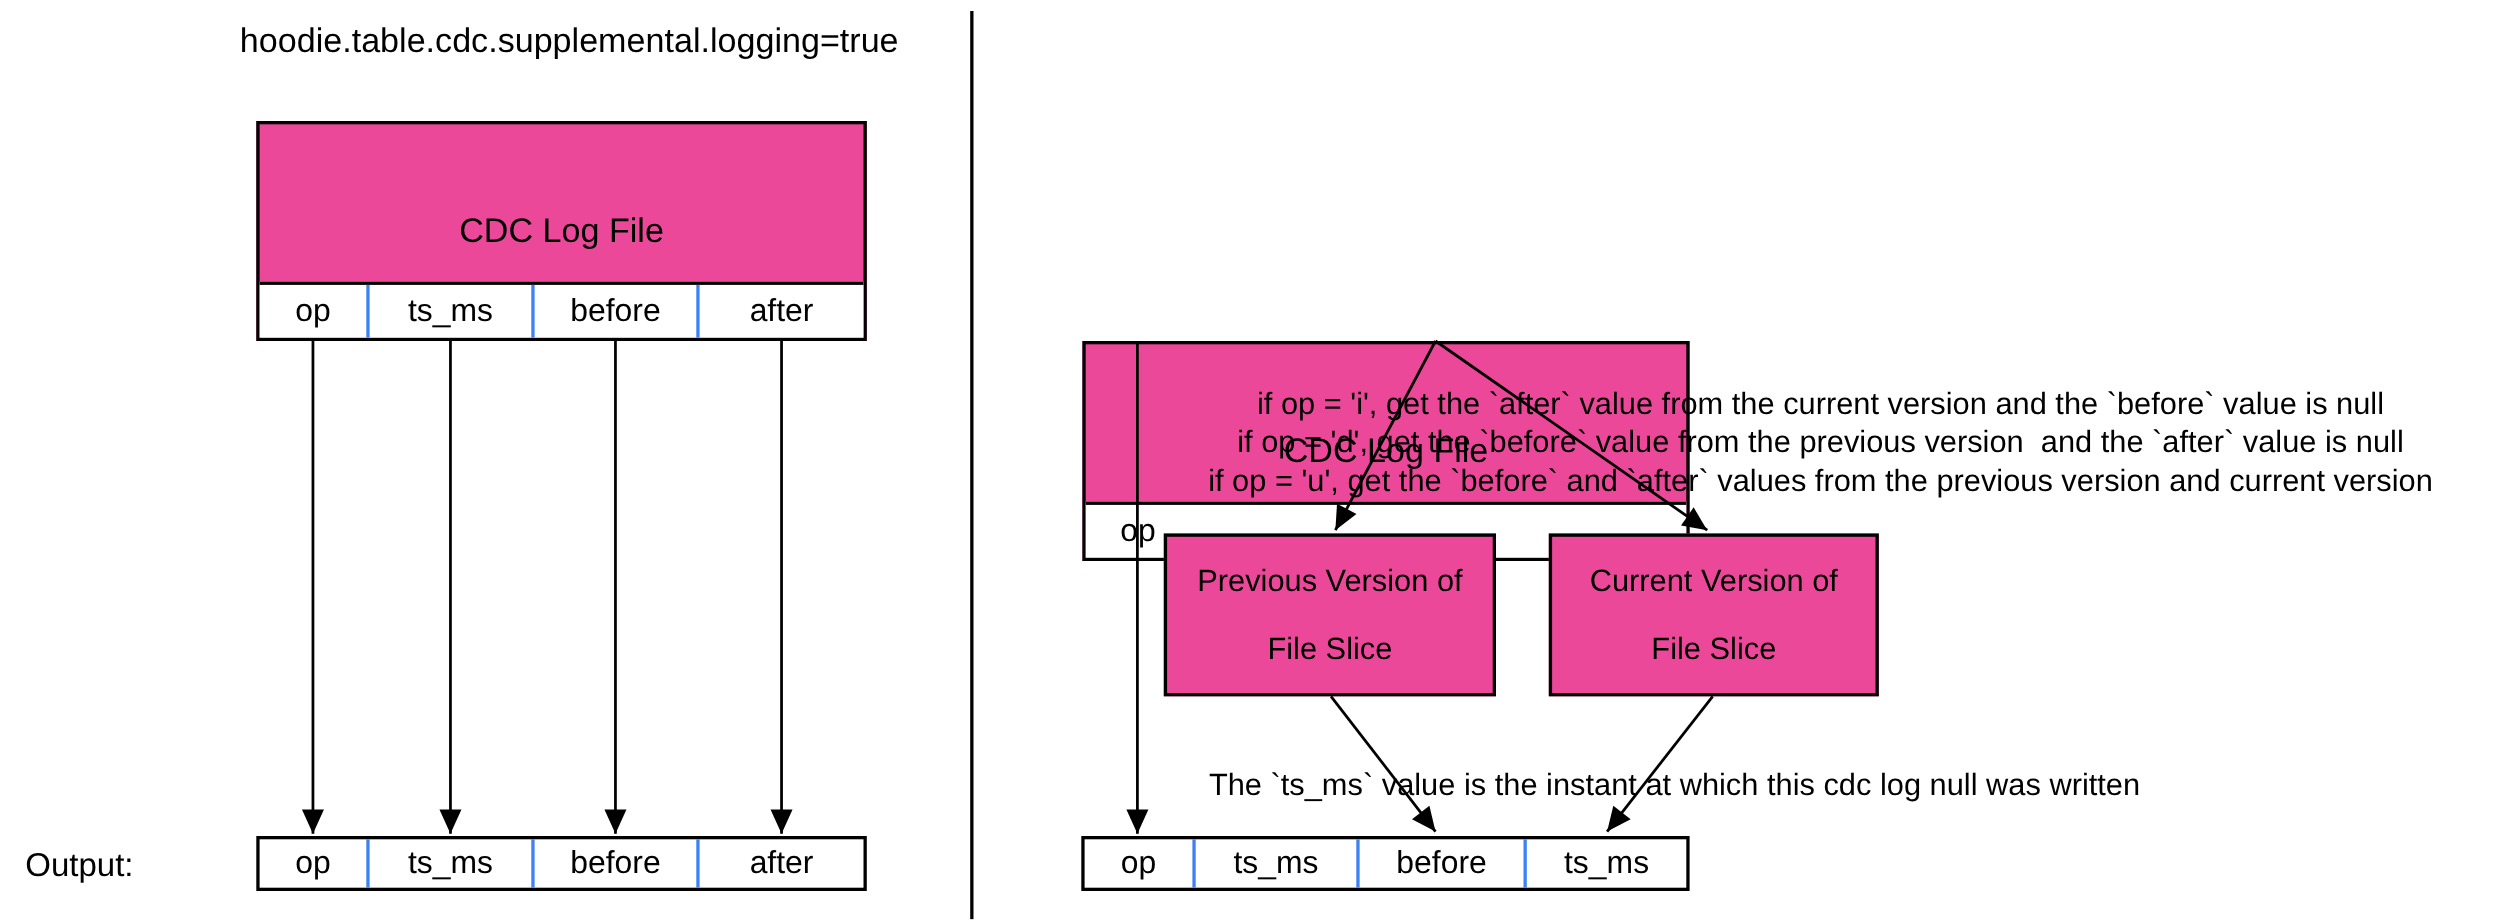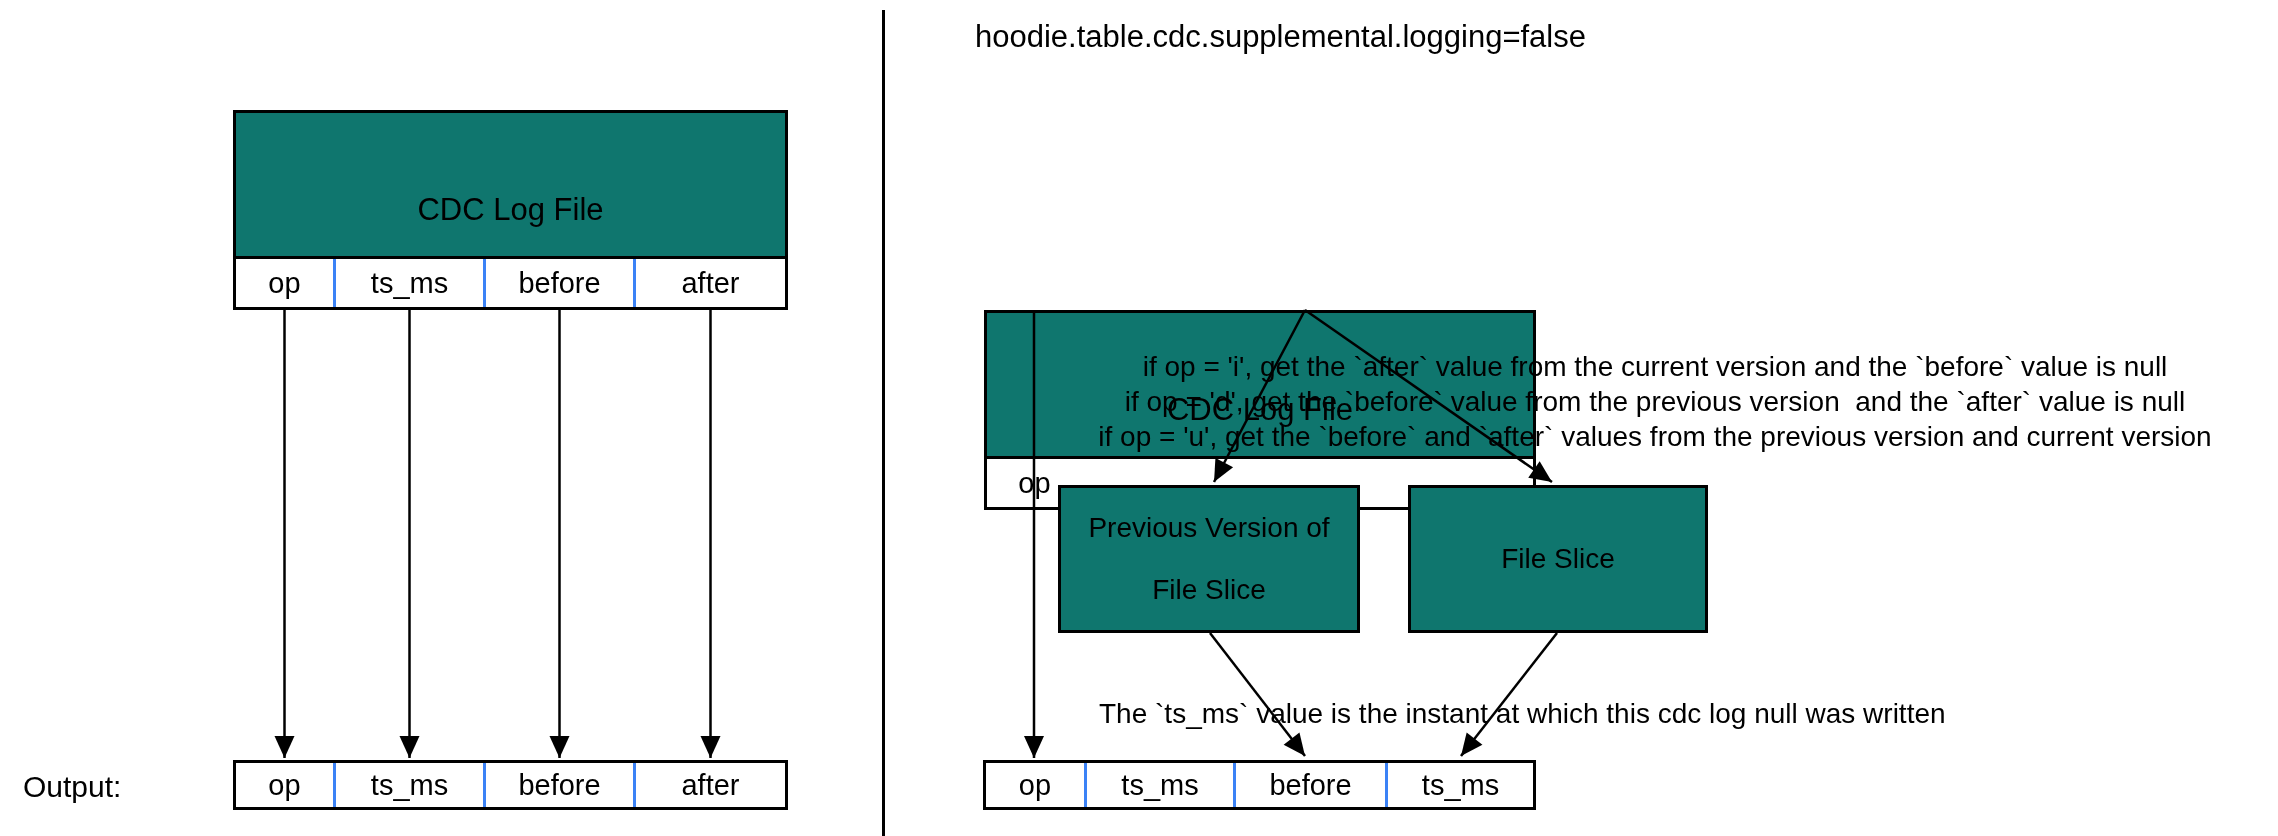--- a/index.html
+++ b/index.html
@@ -22,21 +22,21 @@
     line-height: 34px;
     white-space: pre;
   }
   .vdivider {
     width: 3px;
     background: #000000;
   }
   .box {
     border: 3px solid #000000;
     box-sizing: border-box;
-    background: #0f766e;
+    background: #ec4899;
   }
   .cdc-box { position: relative; }
   .cdc-label {
     position: absolute;
     inset: 0;
     display: flex;
     align-items: center;
     justify-content: center;
     font-size: 31px;
   }
@@ -97,21 +97,21 @@
     width: 2278px;
     height: 836px;
     pointer-events: none;
   }
 </style>
 </head>
 <body>
 
 <div class="canvas">
 
-  <div class="abs title" style="left:975px; top:20px;">hoodie.table.cdc.supplemental.logging=false</div>
+  <div class="abs title" style="left:218px; top:20px;">hoodie.table.cdc.supplemental.logging=true</div>
 
   <div class="abs vdivider" style="left:882px; top:10px; height:826px;"></div>
 
   <div class="abs box cdc-box" style="left:233px; top:110px; width:555px; height:200px;">
     <div class="cdc-label">CDC Log File</div>
     <div class="col-row" style="grid-template-columns:97px 150px 150px 1fr;">
       <div class="cell">op</div>
       <div class="cell">ts_ms</div>
       <div class="cell">before</div>
       <div class="cell">after</div>
@@ -137,20 +137,21 @@
     <div class="rule-line">if op = 'i', get the `after` value from the current version and the `before` value is null</div>
     <div class="rule-line">if op = 'd', get the `before` value from the previous version  and the `after` value is null</div>
     <div class="rule-line">if op = 'u', get the `before` and `after` values from the previous version and current version</div>
   </div>
 
   <div class="abs box slice-box" style="left:1058px; top:485px; width:302px; height:148px;">
     <div>Previous Version of</div>
     <div>File Slice</div>
   </div>
   <div class="abs box slice-box" style="left:1408px; top:485px; width:300px; height:148px;">
+    <div>Current Version of</div>
     <div>File Slice</div>
   </div>
 
   <div class="abs note" style="left:1099px; top:698px;">The `ts_ms` value is the instant at which this cdc log null was written</div>
 
   <div class="abs out-table" style="left:983px; top:760px; width:553px; grid-template-columns:98px 149px 152px 1fr;">
     <div class="cell">op</div>
     <div class="cell">ts_ms</div>
     <div class="cell">before</div>
     <div class="cell">ts_ms</div>

